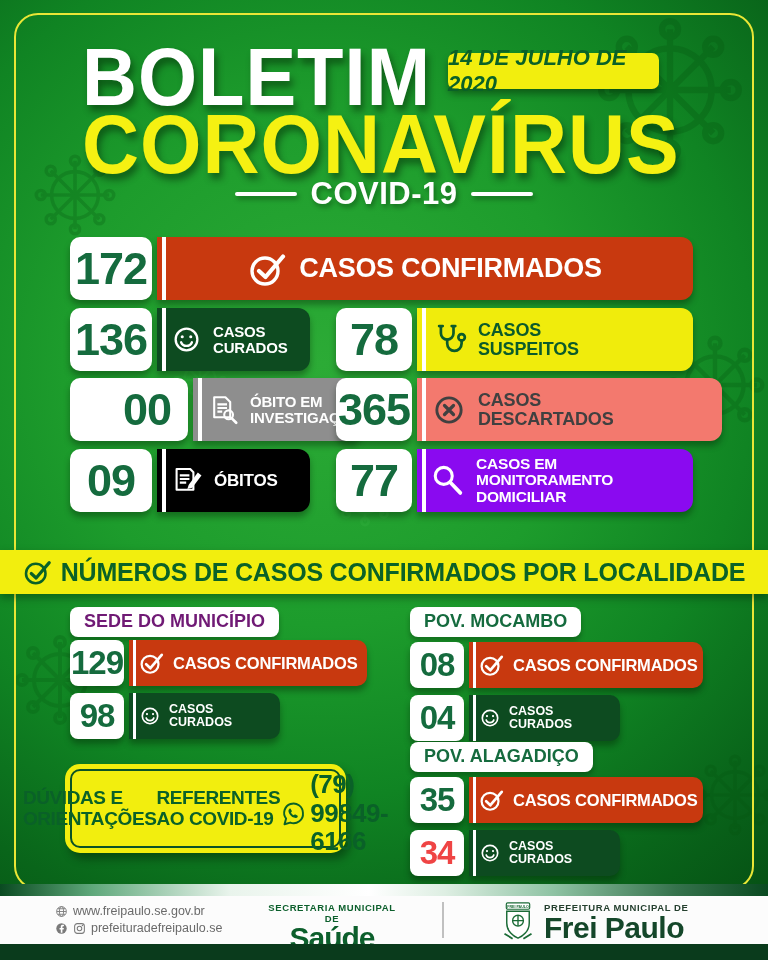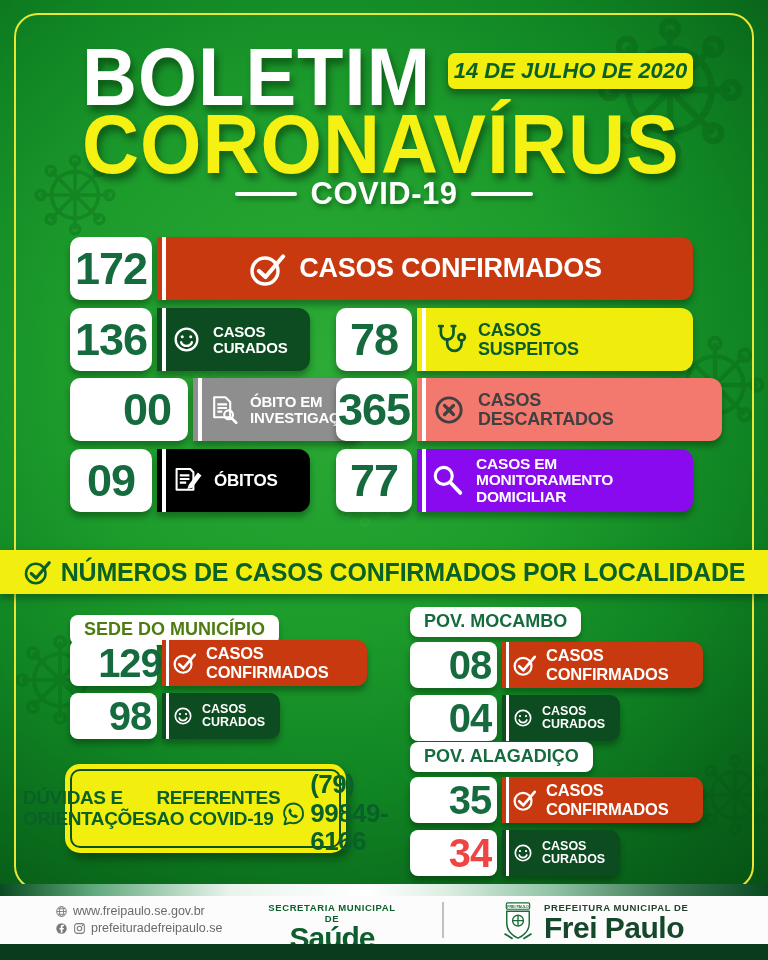--- a/index.html
+++ b/index.html
@@ -20,40 +20,40 @@
     left:82px;top:36px;color:#ffffff;font-size:76px;font-weight:bold;
     letter-spacing:1px;line-height:1;transform:scaleY(1.08);transform-origin:left top;
     text-shadow:3px 5px 7px rgba(0,25,0,.45);
   }
   .title2{
     left:82px;top:103px;color:#f5f112;font-size:79px;font-weight:bold;
     letter-spacing:1px;line-height:1;transform:scaleY(1.05);transform-origin:left top;
     text-shadow:3px 5px 7px rgba(0,25,0,.45);
   }
   .date-badge{
-    left:448px;top:53px;width:245px;height:36px;border-radius:7px;
+    left:448px;top:53px;width:211px;height:36px;border-radius:7px;
     display:flex;align-items:center;justify-content:center;
     font-size:22px;font-weight:bold;font-style:italic;letter-spacing:0px;
     box-shadow:0 5px 7px rgba(0,20,0,.4);
   }
   .covid-line{
     left:0;top:176px;width:768px;display:flex;align-items:center;justify-content:center;gap:14px;
     color:#fff;font-size:31px;font-weight:bold;letter-spacing:0.5px;
     text-shadow:2px 3px 5px rgba(0,25,0,.4);
   }
   .covid-line .hline{width:62px;height:3.5px;background:#fff;border-radius:2px;box-shadow:2px 3px 5px rgba(0,25,0,.4);}
 
   
   .stat-row{position:absolute;display:flex;height:63px;z-index:2;}
   .num{
     background:#fff;border-radius:10px;display:flex;align-items:center;justify-content:center;
     font-weight:bold;font-size:45px;letter-spacing:-1px;
     box-shadow:0 5px 6px rgba(0,20,0,.35);flex:none;
   }
-  .num.w82{width:82px;} .num.w76{width:76px;} .num.w66{width:54px;font-size:40px;padding-left:33px;}
+  .num.w82{width:82px;} .num.w76{width:76px;} .num.w66{width:54px;font-size:33px;}
   .bar{
     flex:1;margin-left:5px;border-radius:0 12px 12px 0;position:relative;
     display:flex;align-items:center;padding-left:14px;gap:11px;
     box-shadow:0 5px 6px rgba(0,20,0,.35);
   }
   .bar::before{content:'';position:absolute;left:5px;top:0;bottom:0;width:4px;background:#fff;}
   .bar.center{justify-content:center;padding-left:0;}
   .lab{font-weight:bold;line-height:1.04;letter-spacing:-0.2px;}
   .lab-xl{font-size:27px;letter-spacing:-0.3px;}
   .lab-left{font-size:15px;max-width:112px;}
@@ -301,21 +301,21 @@
     </div>
   </div>
 
   <div class="z banner" style="background-color: rgb(242, 238, 14); color: rgb(10, 97, 40);">
     <svg class="ic" width="30" height="30" viewBox="0 0 40 40">
         <use href="#ic-check"></use>
       </svg>
     <span>NÚMEROS DE CASOS CONFIRMADOS POR LOCALIDADE</span>
   </div>
 
-  <div class="loc-header" style="left: 70px; top: 607px; color: #4d7c0f; margin-top: 8px;">SEDE DO MUNICÍPIO</div>
+  <div class="loc-header" style="left: 70px; top: 607px; color: #701a75;">SEDE DO MUNICÍPIO</div>
   <div class="loc-row" style="left:70px;top:640px;width:297px;">
     <div class="num w66" style="color: rgb(21, 107, 62);">129</div>
     <div class="bar" style="color: rgb(255, 255, 255); background-color: rgb(200, 57, 15);">
       <svg class="ic" width="26" height="26" viewBox="0 0 40 40">
           <use href="#ic-check"></use>
         </svg>
       <span class="loc-lab">CASOS CONFIRMADOS</span>
     </div>
   </div>
   <div class="loc-row" style="left:70px;top:693px;width:210px;">

